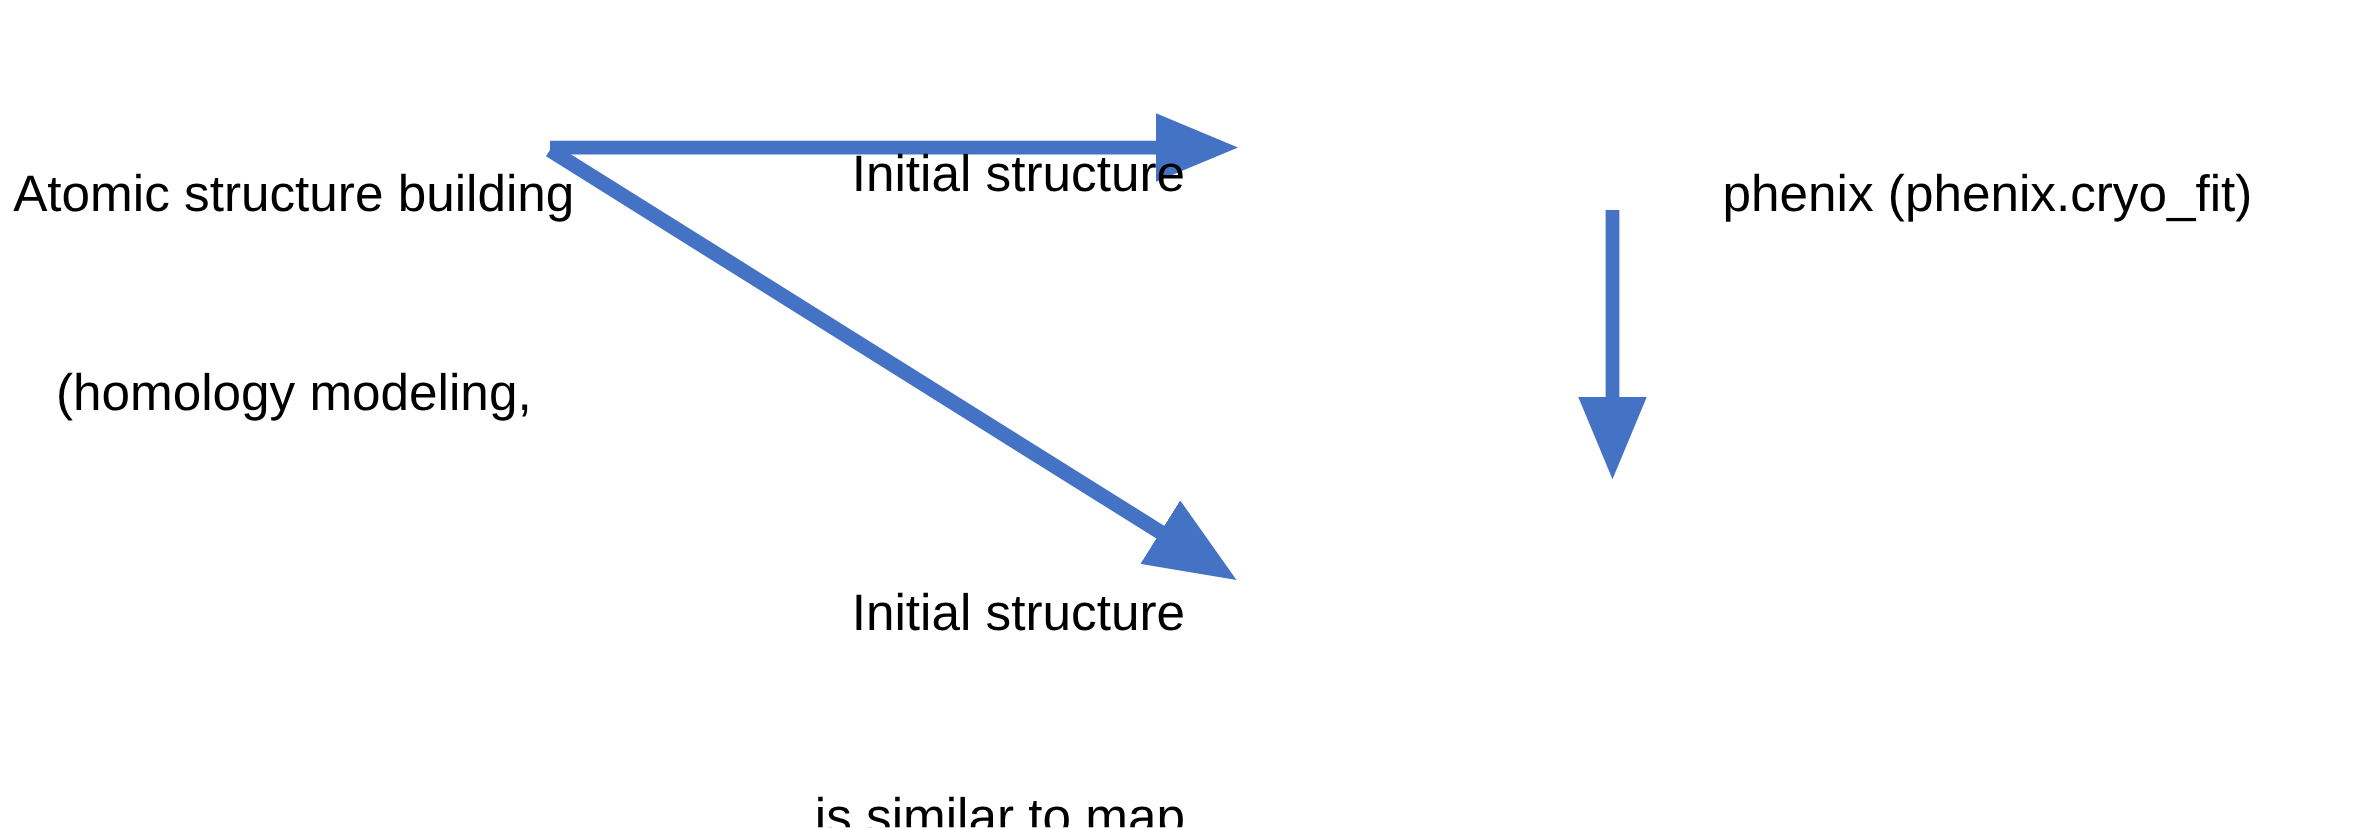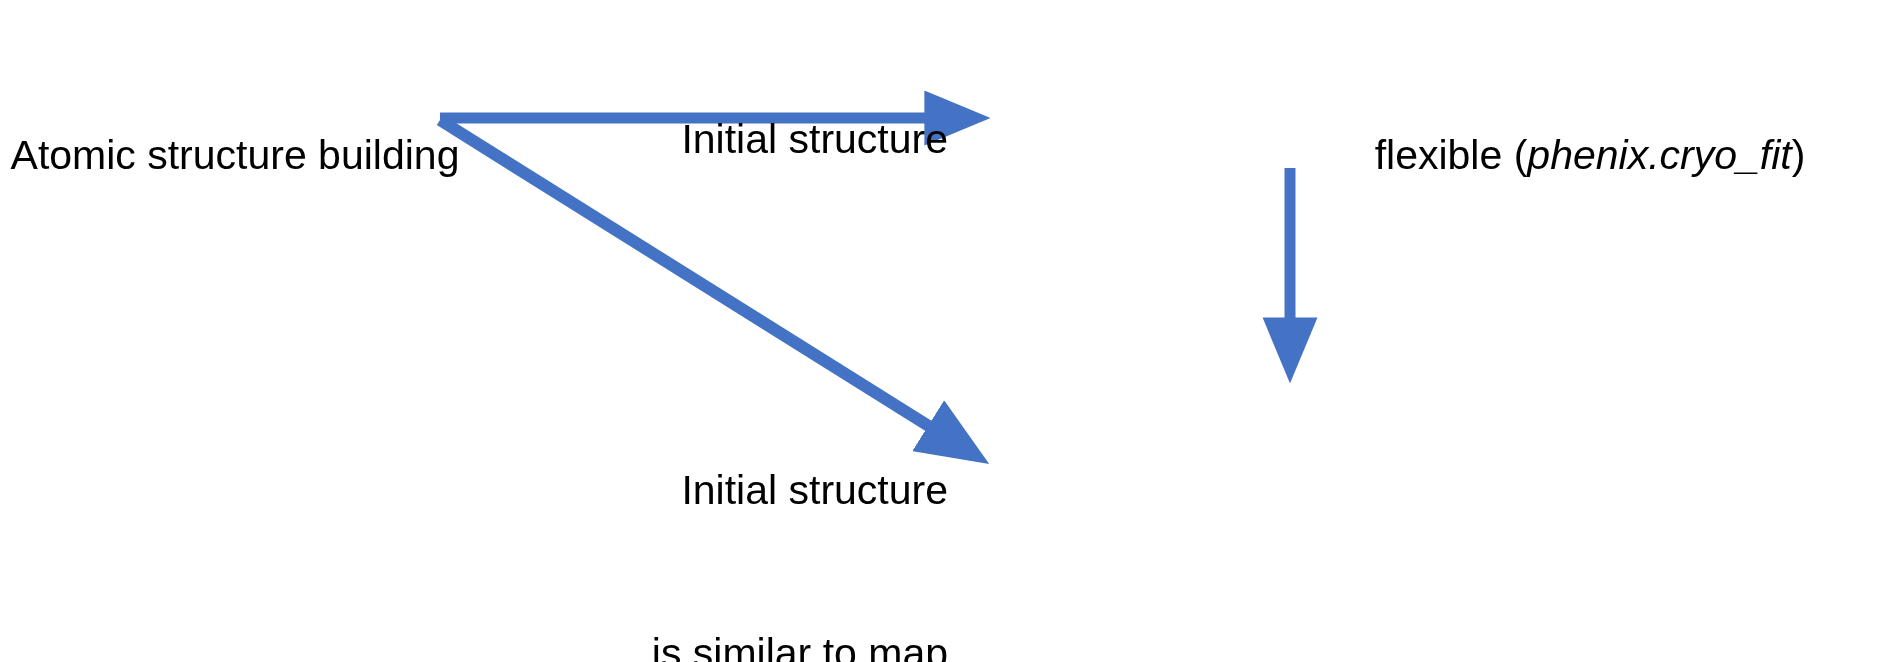--- a/index.html
+++ b/index.html
@@ -24,21 +24,20 @@
     line-height: 1.30;
     color: #000000;
     font-size: 41px;
     font-weight: 400;
     white-space: pre;
   }
   .node .ln {
     display: block;
   }
   .it {
-    font-style: italic;
   }
   .edge-label {
     position: absolute;
     text-align: right;
     line-height: 1.32;
     color: #000000;
     font-size: 41px;
     white-space: pre;
   }
   .edge-label .ln {
@@ -101,24 +100,25 @@
       <line x1="440" y1="120" x2="975" y2="455" stroke="#4472c4" stroke-width="12" marker-end="url(#ah)"></line>
     </g>
 
     <g>
       <line x1="1290" y1="168" x2="1290" y2="368" stroke="#4472c4" stroke-width="11" marker-end="url(#ah)"></line>
     </g>
   </svg>
 
   <div class="node" id="node-building">
     <span class="ln">Atomic structure building</span>
+    <span class="ln">(homology modeling,</span>
   </div>
 
   <div class="node" id="node-fitting">
-    <span class="ln"><span>flexible (</span><span class="it">phenix.cryo_fit</span><span>)</span></span>
+    <span class="ln"><span>phenix (</span><span class="it">phenix.cryo_fit</span><span>)</span></span>
   </div>
 
   <div class="node" id="node-refinement">
     <span class="ln">Atomic structure refinement</span>
     
   </div>
 
   <div class="edge-label" id="label-different">
     <span class="ln">Initial structure</span>
   </div>

